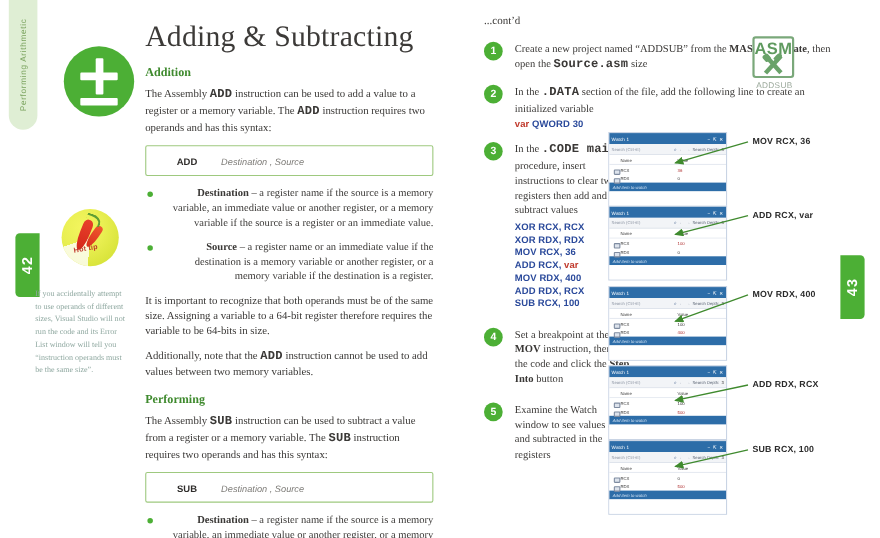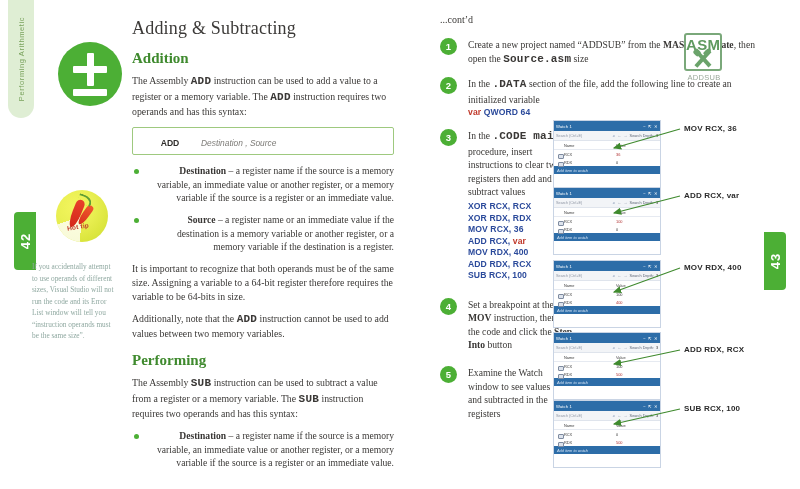--- a/index.html
+++ b/index.html
@@ -89,26 +89,26 @@
     position:absolute;left:32px;top:261px;width:84px;
     font-family:Liberation Serif, serif;
     font-size:7.3px;line-height:1.58;color:#8fa8a0;
   }
 
   
   .lcol{position:absolute;left:132px;top:0;width:262px;}
   h1.title{
     margin:0;padding:18px 0 0 0;
     font-family:"Liberation Serif", serif;
-    font-size:18px;font-weight:normal;color:#3c3a38;letter-spacing:.2px;
+    font-size:27px;font-weight:normal;color:#3c3a38;letter-spacing:.2px;
   }
   h2.sub{
     margin:11px 0 7px 0;
     font-family:"Liberation Serif", serif;
-    font-size:15px;font-weight:bold;color:#3f8a2e;
+    font-size:11px;font-weight:bold;color:#3f8a2e;
   }
   p.body{
     margin:0 0 8px 0;
     font-size:9.8px;line-height:1.42;color:#3a3836;text-align:left;
   }
   .mono-kw{
     font-family:Liberation Mono, monospace;
     font-size:11px;font-weight:bold;letter-spacing:.2px;
   }
   .syntaxbox{
@@ -293,40 +293,43 @@
     </ul>
 
     <p class="body">It is important to recognize that both operands must be of the same size. Assigning a variable to a 64-bit register therefore requires the variable to be 64-bits in size.</p>
 
     <p class="body"><span>Additionally, note that the </span><span class="mono-kw">ADD</span><span> instruction cannot be used to add values between two memory variables.</span></p>
 
     <h2 class="sub">Performing</h2>
 
     <p class="body"><span>The Assembly </span><span class="mono-kw">SUB</span><span> instruction can be used to subtract a value from a register or a memory variable. The </span><span class="mono-kw">SUB</span><span> instruction requires two operands and has this syntax:</span></p>
 
+    <div class="syntaxbox">
+      <span class="op">SUB</span><span class="args">Destination , Source</span>
+    </div>
 
     <ul class="bul">
       <li><b>Destination</b><span> – a register name if the source is a memory variable, an immediate value or another register, or a memory variable if the source is a register or an immediate value.</span></li>
 
     </ul>
 
   </div>
 
   <div class="rcol">
     <p class="contd">...cont’d</p>
 
     <div class="step" style="margin-top:13px;">
       <div class="num">1</div>
       <div class="txt"><span>Create a new project named “ADDSUB” from the </span><b>MASM Template</b><span>, then open the </span><span class="mono-kw">Source.asm</span><span> size</span></div>
     </div>
 
     <div class="step" style="margin-top:10px;">
       <div class="num">2</div>
       <div class="txt"><span>In the </span><span class="mono-kw">.DATA</span><span> section of the file, add the following line to create an initialized variable</span>
-        <div class="code-line" style="margin-top:1px;"><span class="red">var</span> <span>QWORD 64</span></div>
+        <div class="code-line" style="margin-top:1px;"><span class="red">var</span> <span>QWORD 30</span></div>
       </div>
     </div>
 
     <div class="step" style="margin-top:10px;">
       <div class="num">3</div>
       <div class="txt" style="width:108px;"><span>In the </span><span class="mono-kw">.CODE main</span><span> procedure, insert instructions to clear two registers then add and subtract values</span>
         <div style="margin-top:2px;">
           <div class="code-line"><span>XOR RCX, RCX</span></div>
           <div class="code-line"><span>XOR RDX, RDX</span></div>
           <div class="code-line"><span>MOV RCX, 36</span></div>

